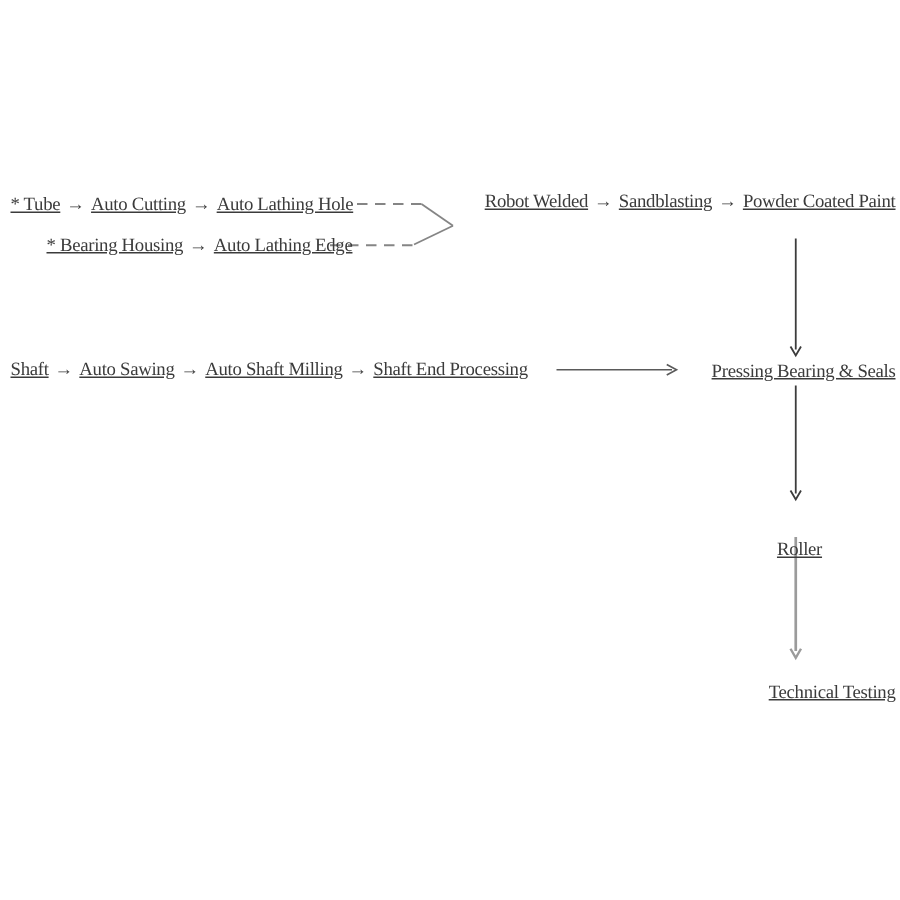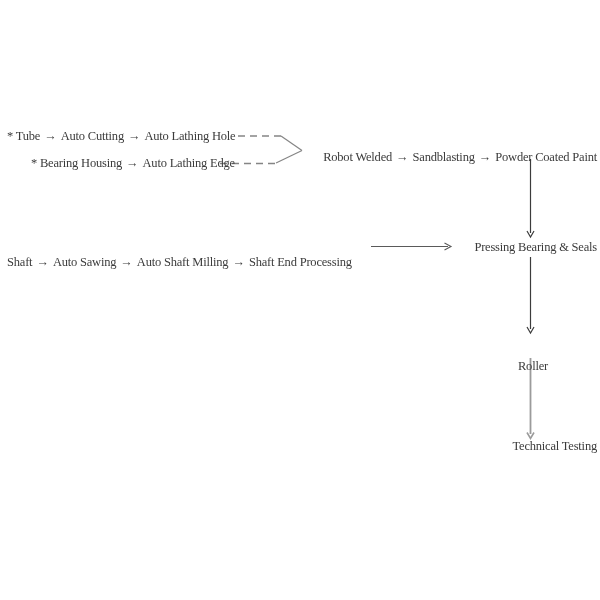--- a/index.html
+++ b/index.html
@@ -21,21 +21,21 @@
   .connector-layer {
     position: absolute;
     left: 0; top: 0;
     width: 600px; height: 600px;
   }
   .row {
     position: absolute;
     white-space: nowrap;
     line-height: 16px;
   }
-  .node { display: inline; }
+  .node { display: inline; text-decoration: underline; }
   .arw {
     display: inline-block;
     margin: 0 4px;
     letter-spacing: 0;
   }
 </style>
 </head>
 <body>
 
 <div class="canvas">
@@ -61,33 +61,33 @@
   </svg>
 
   <div class="row" style="left:7px; top:128px;">
     <span class="node">* Tube</span><span class="arw">→</span><span class="node">Auto Cutting</span><span class="arw">→</span><span class="node">Auto Lathing Hole</span>
   </div>
 
   <div class="row" style="left:7px; top:155px;margin-left:24px;">
     <span class="node">* Bearing Housing</span><span class="arw">→</span><span class="node">Auto Lathing Edge</span>
   </div>
 
-  <div class="row" style="right:3px; top:149px;">
+  <div class="row" style="right:3px; top:126px;">
     <span class="node">Robot Welded</span><span class="arw">→</span><span class="node">Sandblasting</span><span class="arw">→</span><span class="node">Powder Coated Paint</span>
   </div>
 
-  <div class="row" style="left:7px; top:238px;margin-top:16px;">
+  <div class="row" style="left:7px; top:238px;">
     <span class="node">Shaft</span><span class="arw">→</span><span class="node">Auto Sawing</span><span class="arw">→</span><span class="node">Auto Shaft Milling</span><span class="arw">→</span><span class="node">Shaft End Processing</span>
   </div>
 
   <div class="row" style="right:3px; top:239px;margin-left:16px;">
     <span class="node">Pressing Bearing &amp; Seals</span>
   </div>
 
   <div class="row" style="left:533px; top:358px; transform:translateX(-50%);">
     <span class="node">Roller</span>
   </div>
 
-  <div class="row" style="right:3px; top:438px;">
+  <div class="row" style="right:3px; top:453px;">
     <span class="node">Technical Testing</span>
   </div>
 
 </div>
 
 </body></html>

